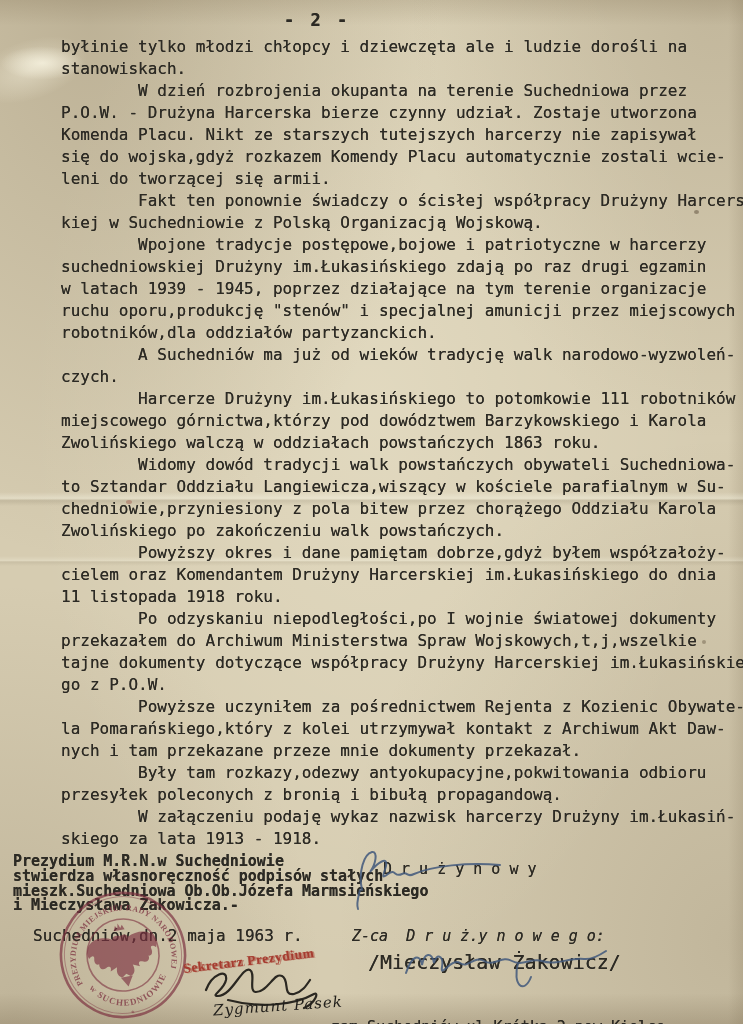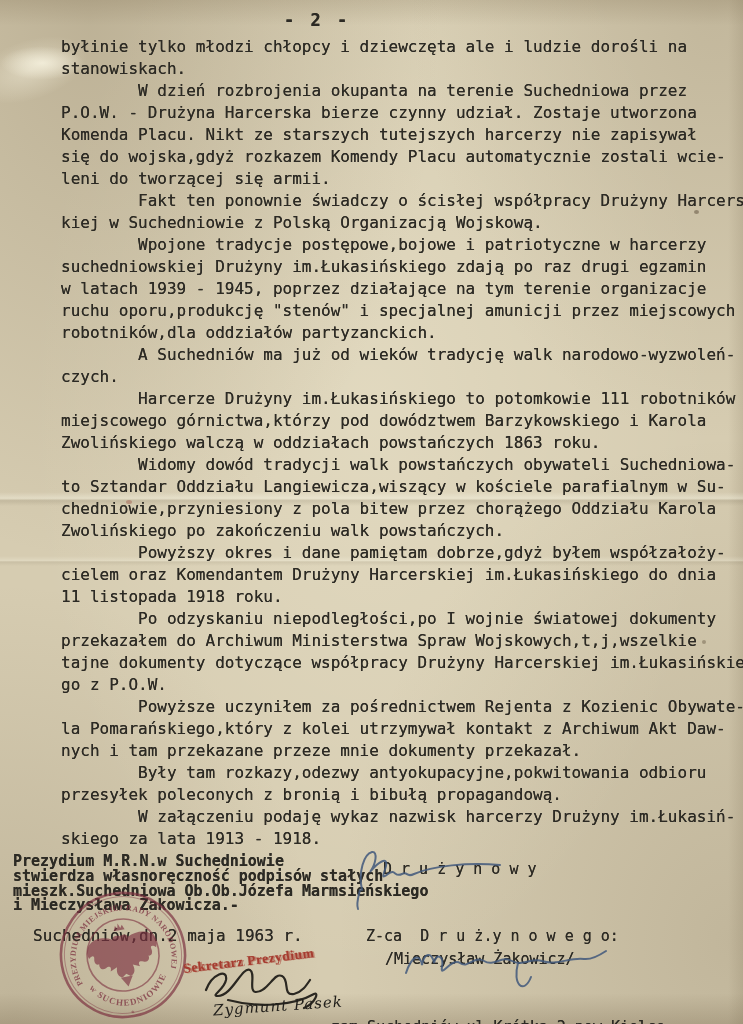--- a/index.html
+++ b/index.html
@@ -47,22 +47,22 @@
     text-shadow:1.6px .6px 0 rgba(166,60,48,.5), -0.5px 0 0 rgba(166,60,48,.35);}
   .sig{position:absolute;z-index:3;}
   .sig-black{left:198px;top:956px;}
   .zygmunt{position:absolute;left:213px;top:997px;z-index:3;
     font-family:"DejaVu Serif","Liberation Serif",serif;font-style:italic;
     font-size:15px;color:#22201c;letter-spacing:1px;transform:rotate(-4deg);}
 
   .r-title{left:383px;top:860px;font-size:15px;}
   .r-name{left:330px;top:878px;font-size:15px;}
   .r-addr{left:330px;top:902px;font-size:15px;}
-  .r-dep{left:366px;top:927px;font-size:15px;}
-  .r-depname{left:385px;top:950px;font-size:15px;text-align:center;}
+  .r-dep{left:352px;top:927px;font-size:15px;font-style:italic;}
+  .r-depname{left:368px;top:950px;font-size:20px;text-align:center;}
   .r-depaddr{left:331px;top:1018px;font-size:15px;text-align:center;}
   .sig-blue1{left:348px;top:838px;}
   .sig-blue2{left:400px;top:933px;}
 
   .stamp-ink{fill:none;stroke:#7c3140;}
   .stamp-text{fill:#7c3140;font-family:"Liberation Serif","DejaVu Serif",serif;font-weight:700;}
 </style>
 </head>
 <body>
 

